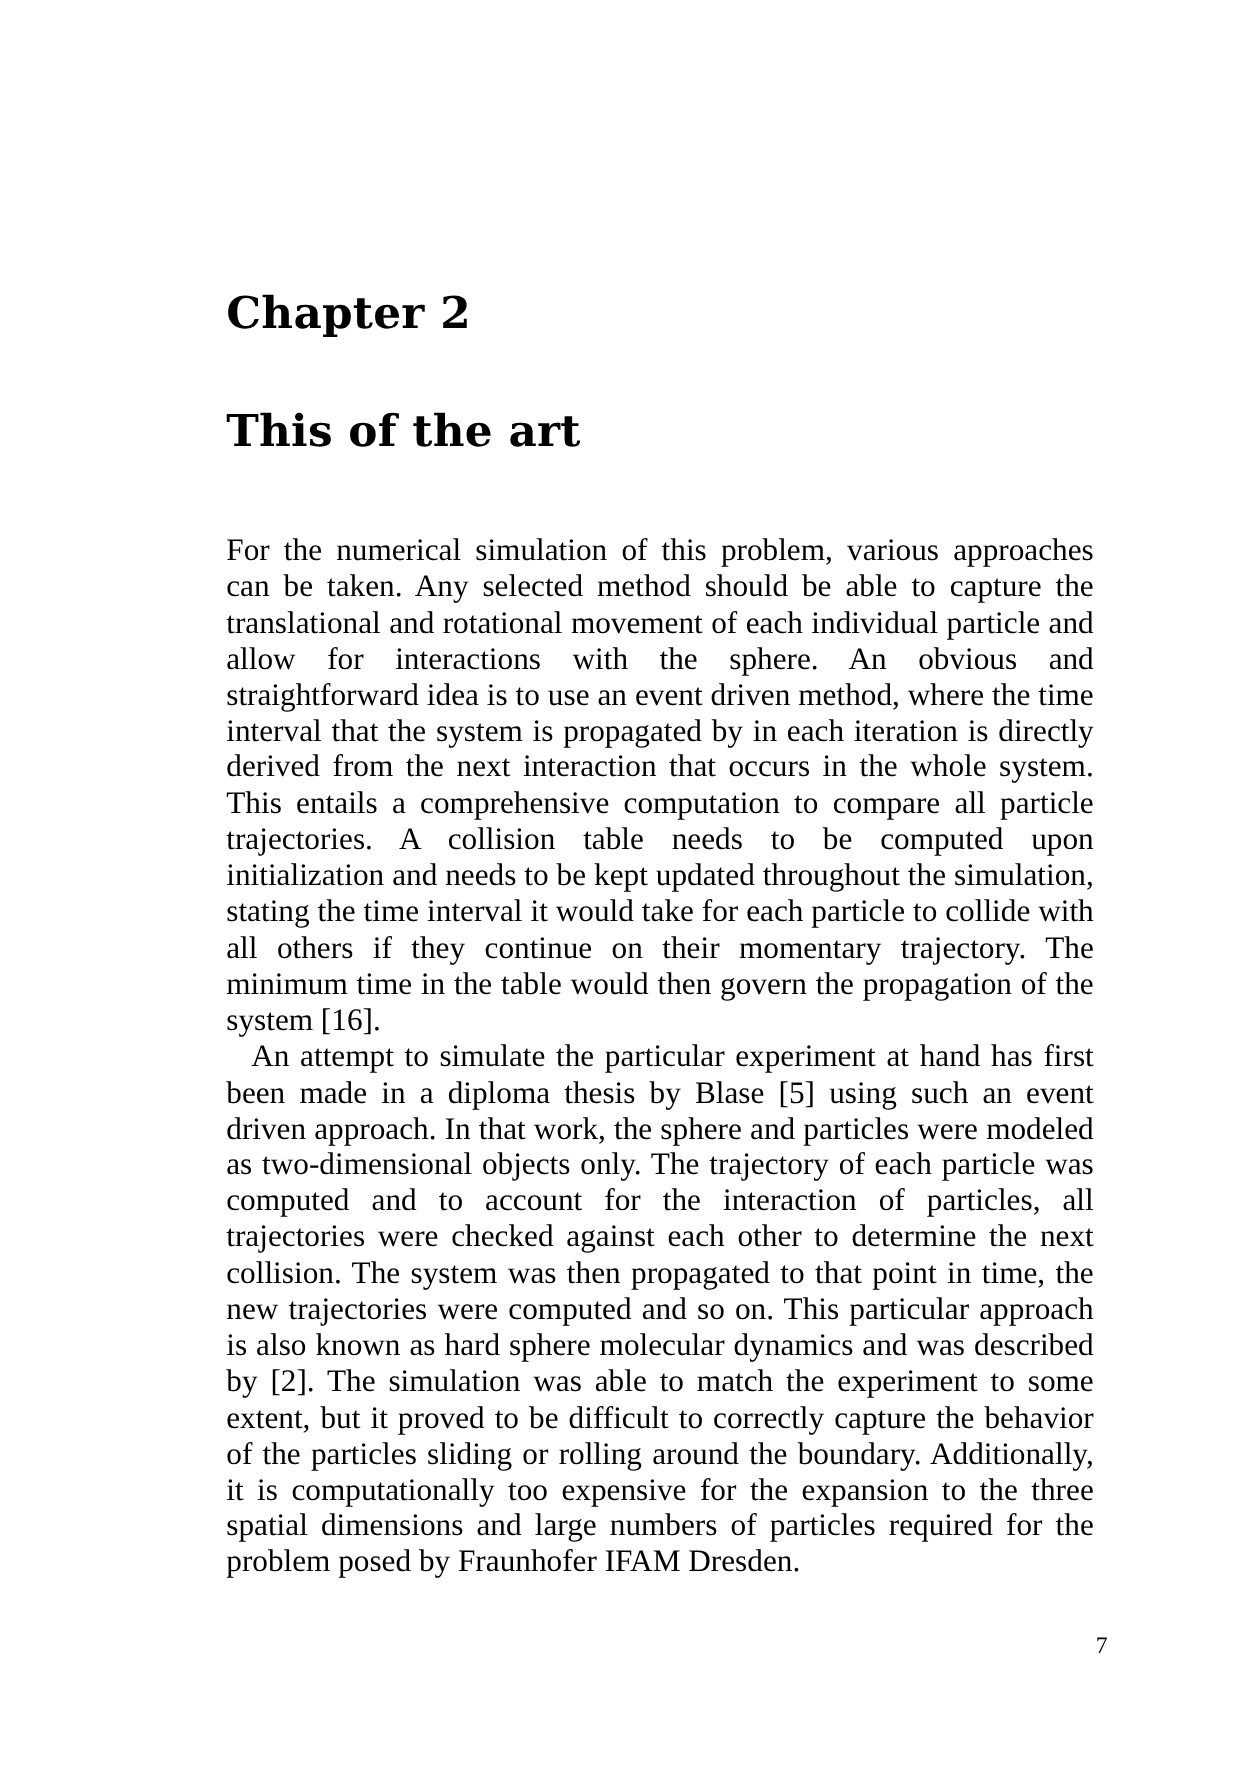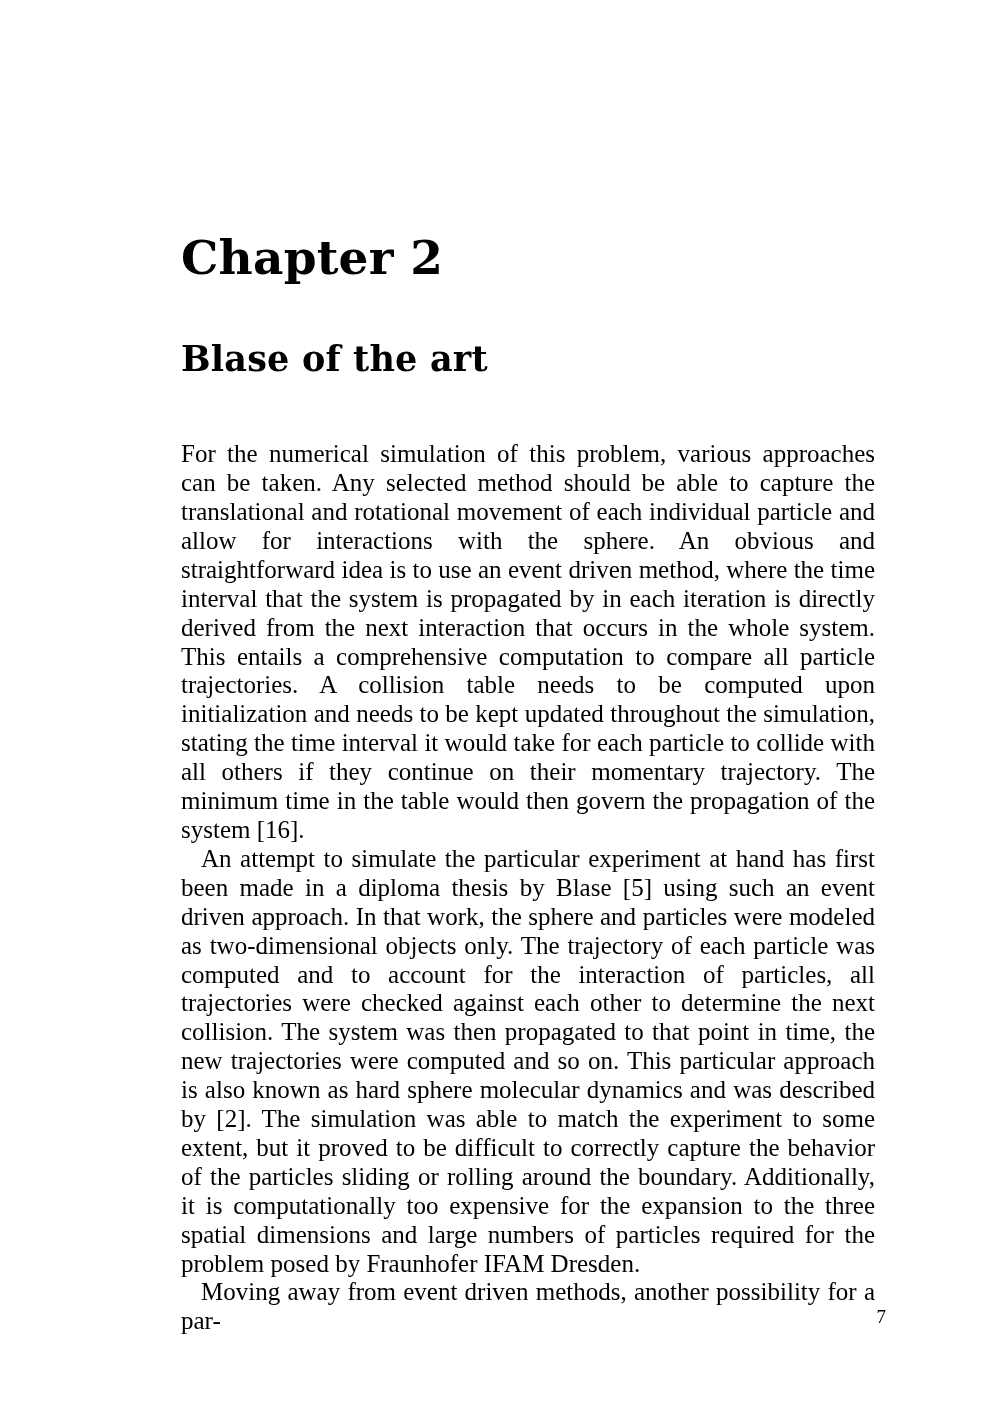--- a/index.html
+++ b/index.html
@@ -25,21 +25,21 @@
   }
   .content {
     position: absolute;
     left: 181px;
     top: 232px;
     width: 694px;
   }
   .chapter-number {
     font-family: "DejaVu Serif", serif;
     font-weight: bold;
-    font-size: 47px;
+    font-size: 35px;
     line-height: 1.1;
     letter-spacing: 0.2px;
     margin: 0 0 56px 0;
   }
   .chapter-title {
     font-family: "DejaVu Serif", serif;
     font-weight: bold;
     font-size: 35px;
     line-height: 1.1;
     letter-spacing: 0.2px;
@@ -65,19 +65,18 @@
     font-size: 19px;
     font-family: "Liberation Serif", serif;
   }
 </style>
 </head>
 <body>
 
 <div class="page">
   <div class="content">
     <h1 class="chapter-number">Chapter 2</h1>
-    <h2 class="chapter-title">Blase of the art</h2>
+    <h2 class="chapter-title">This of the art</h2>
     <p class="body-par">For the numerical simulation of this problem, various approaches can be taken. Any selected method should be able to capture the translational and rotational movement of each individual particle and allow for interactions with the sphere. An obvious and straightforward idea is to use an event driven method, where the time interval that the system is propagated by in each iteration is directly derived from the next interaction that occurs in the whole system. This entails a comprehensive computation to compare all particle trajectories. A collision table needs to be computed upon initialization and needs to be kept updated throughout the simulation, stating the time interval it would take for each particle to collide with all others if they continue on their momentary trajectory. The minimum time in the table would then govern the propagation of the system [16].</p>
     <p class="body-par indent">An attempt to simulate the particular experiment at hand has first been made in a diploma thesis by Blase [5] using such an event driven approach. In that work, the sphere and particles were modeled as two-dimensional objects only. The trajectory of each particle was computed and to account for the interaction of particles, all trajectories were checked against each other to determine the next collision. The system was then propagated to that point in time, the new trajectories were computed and so on. This particular approach is also known as hard sphere molecular dynamics and was described by [2]. The simulation was able to match the experiment to some extent, but it proved to be difficult to correctly capture the behavior of the particles sliding or rolling around the boundary. Additionally, it is computationally too expensive for the expansion to the three spatial dimensions and large numbers of particles required for the problem posed by Fraunhofer IFAM Dresden.</p>
-    <p class="body-par indent">Moving away from event driven methods, another possibility for a par-</p>
   </div>
   <div class="page-number">7</div>
 </div>
 
 </body></html>

